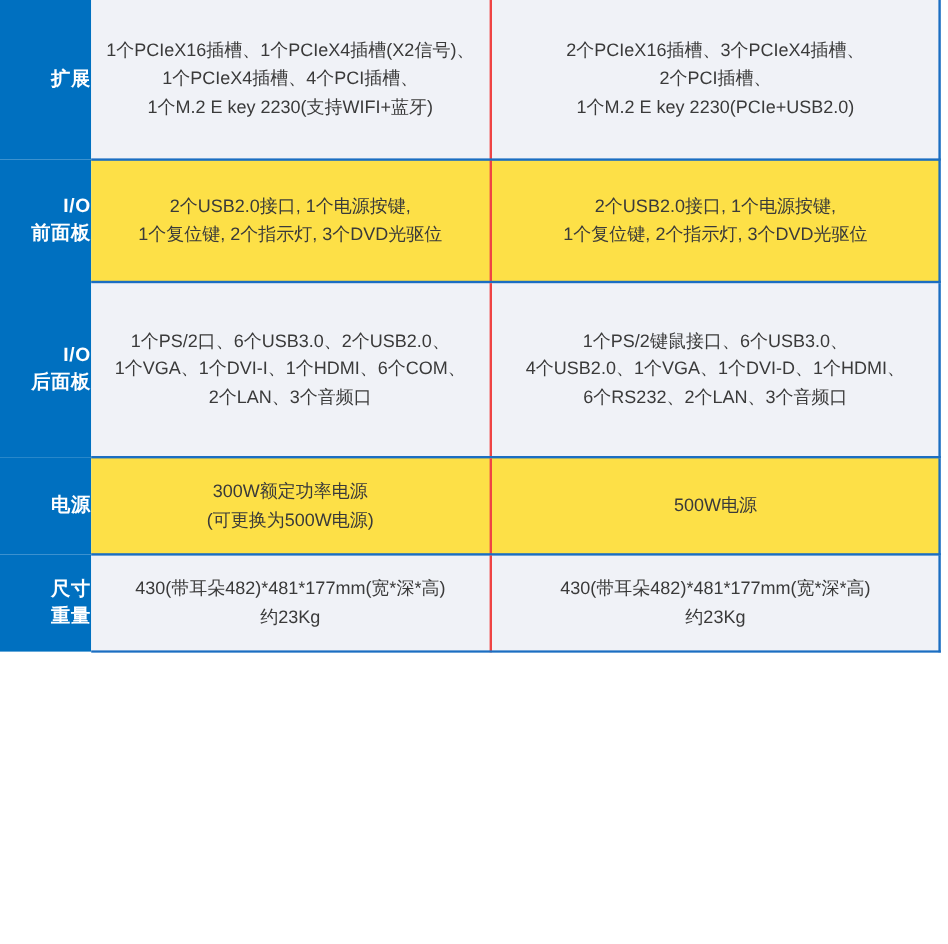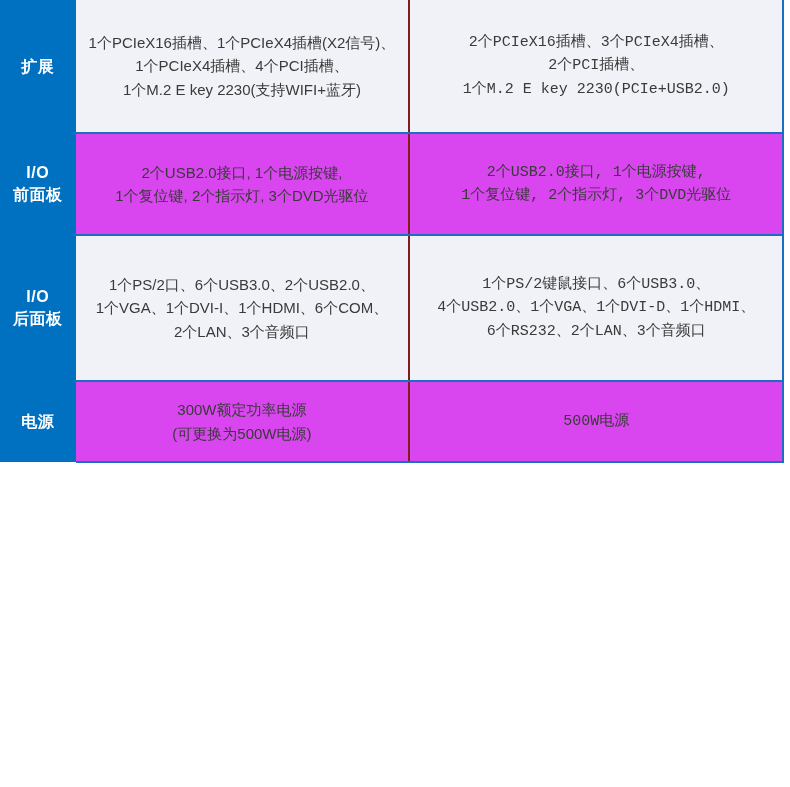--- a/index.html
+++ b/index.html
@@ -21,21 +21,21 @@
     table-layout: fixed;
   }
 
   .spec-row { }
 
   
   .label-cell {
     width: 72px;
     background: #0070C0;
     color: #ffffff;
-    text-align: center;
+    text-align: right;
     vertical-align: middle;
     font-size: 16px;
     font-weight: 700;
     line-height: 1.35;
     letter-spacing: 0.5px;
     padding: 0;
     border: 0;
     white-space: pre-line;
   }
 
@@ -47,37 +47,36 @@
     font-size: 15px;
     line-height: 1.55;
     padding: 8px 10px;
     white-space: pre-line;
     border-top: 2px solid #1B6EC2;
     border-bottom: 2px solid #1B6EC2;
     box-sizing: border-box;
   }
   .content-cell.col-a {
     width: 318px;
-    border-right: 2px solid #7f1d1d;
+    border-right: 2px solid #ef4444;
     margin-left: 28px;
   }
   .content-cell.col-b {
     width: 356px;
     border-right: 2px solid #1B6EC2;
-    font-family: Liberation Mono, monospace;
   }
 
   
   .spec-row:first-child .content-cell {
     border-top: 0;
   }
 
   
   .bg-light .content-cell { background: #F0F2F7; }
-  .bg-dark  .content-cell { background: #d946ef; }
+  .bg-dark  .content-cell { background: #fde047; }
 
   
   .h-r1 { height: 133px; }
   .h-r2 { height: 102px; }
   .h-r3 { height: 146px; }
   .h-r4 { height: 81px; }
   .h-r5 { height: 81px; }
   .h-r6 { height: 81px; }
   .h-r7 { height: 81px; }
 
@@ -122,19 +121,27 @@
 6个RS232、2个LAN、3个音频口</td>
     </tr>
 
     <tr class="spec-row bg-dark h-r4">
       <th class="label-cell">电源</th>
       <td class="content-cell col-a">300W额定功率电源
 (可更换为500W电源)</td>
       <td class="content-cell col-b">500W电源</td>
     </tr>
 
+    <tr class="spec-row bg-light h-r5">
+      <th class="label-cell">尺寸
+重量</th>
+      <td class="content-cell col-a">430(带耳朵482)*481*177mm(宽*深*高)
+约23Kg</td>
+      <td class="content-cell col-b">430(带耳朵482)*481*177mm(宽*深*高)
+约23Kg</td>
+    </tr>
 
 
 
   </tbody>
 </table>
 
 <div class="filler"></div>
 
 </body></html>

